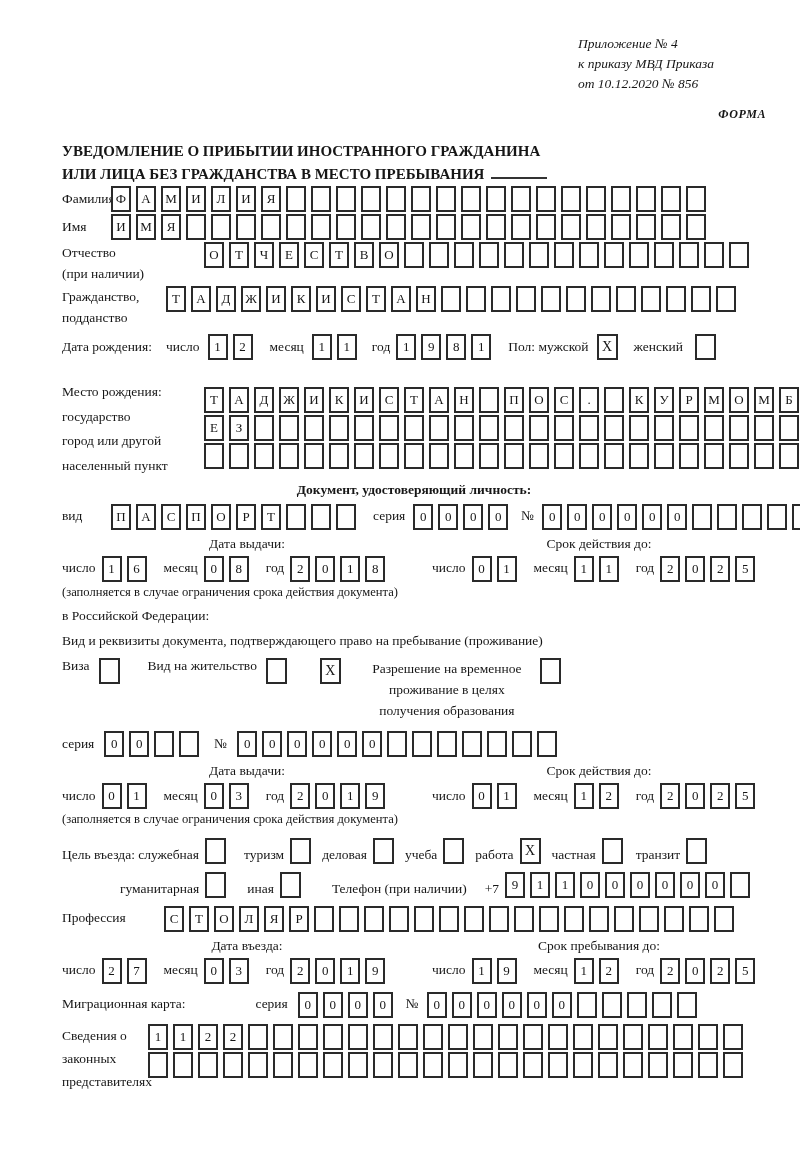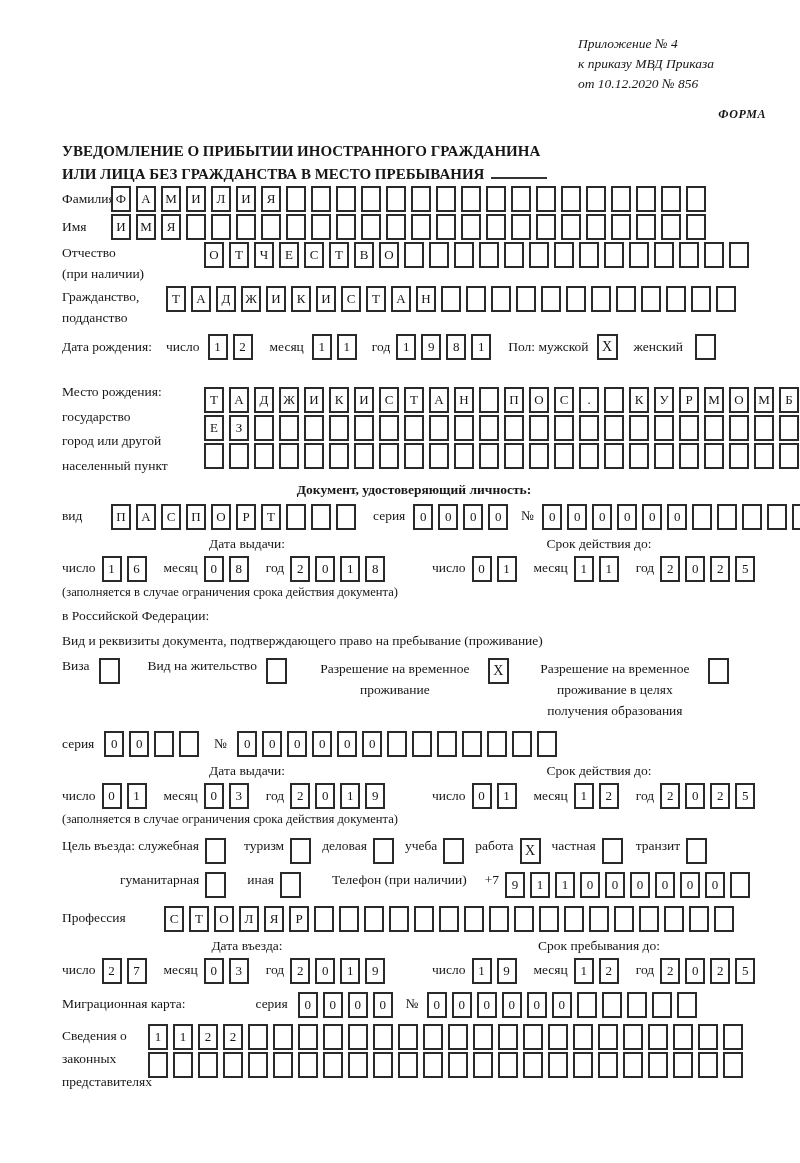--- a/index.html
+++ b/index.html
@@ -50,21 +50,21 @@
   .date-line { display:flex; align-items:center; }
   .date-line .w { margin-right:6px; }
   .date-line .grp { margin-right:12px; }
   .valid-note { font-size:12.6px; margin-top:3px; }
 
   .permits { display:flex; align-items:flex-start; margin-top:8px; }
   .permit { display:flex; align-items:flex-start; }
   .permit .ptxt { text-align:center; line-height:21px; }
   .permit .cb { margin-left:9px; }
 
-  .purpose-row { display:flex; align-items:flex-start; margin-top:10px; }
+  .purpose-row { display:flex; align-items:flex-end; margin-top:10px; }
   .purpose-row .w { margin-right:6px; }
   .purpose-row .cb { margin-right:9px; }
 
   .bp-block { display:flex; align-items:center; margin-top:20px; }
   .bp-labels { width:142px; flex:none; line-height:24.5px; }
   .bp-rows .cells { margin-bottom:2px; }
 
   .guard-block { display:flex; align-items:flex-start; margin-top:6px; }
   .guard-labels { width:86px; flex:none; line-height:23px; }
   .guard-rows .cells { margin-bottom:2px; }
@@ -421,21 +421,20 @@
   <div class="permits">
     <div class="permit">
       <span>Виза</span>
       <span class="cb"></span>
     </div>
     <div class="permit" style="margin-left:28px">
       <span>Вид на жительство</span>
       <span class="cb"></span>
     </div>
     <div class="permit" style="margin-left:24px">
-      <span class="ptxt" style="width:168px">Разрешение на временное проживание</span>
       <span class="cb">X</span>
     </div>
     <div class="permit" style="margin-left:22px">
       <span class="ptxt" style="width:168px">Разрешение на временное проживание в целях получения образования</span>
       <span class="cb"></span>
     </div>
   </div>
 
   <div class="row mt10">
     <span style="margin-right:10px">серия</span>

